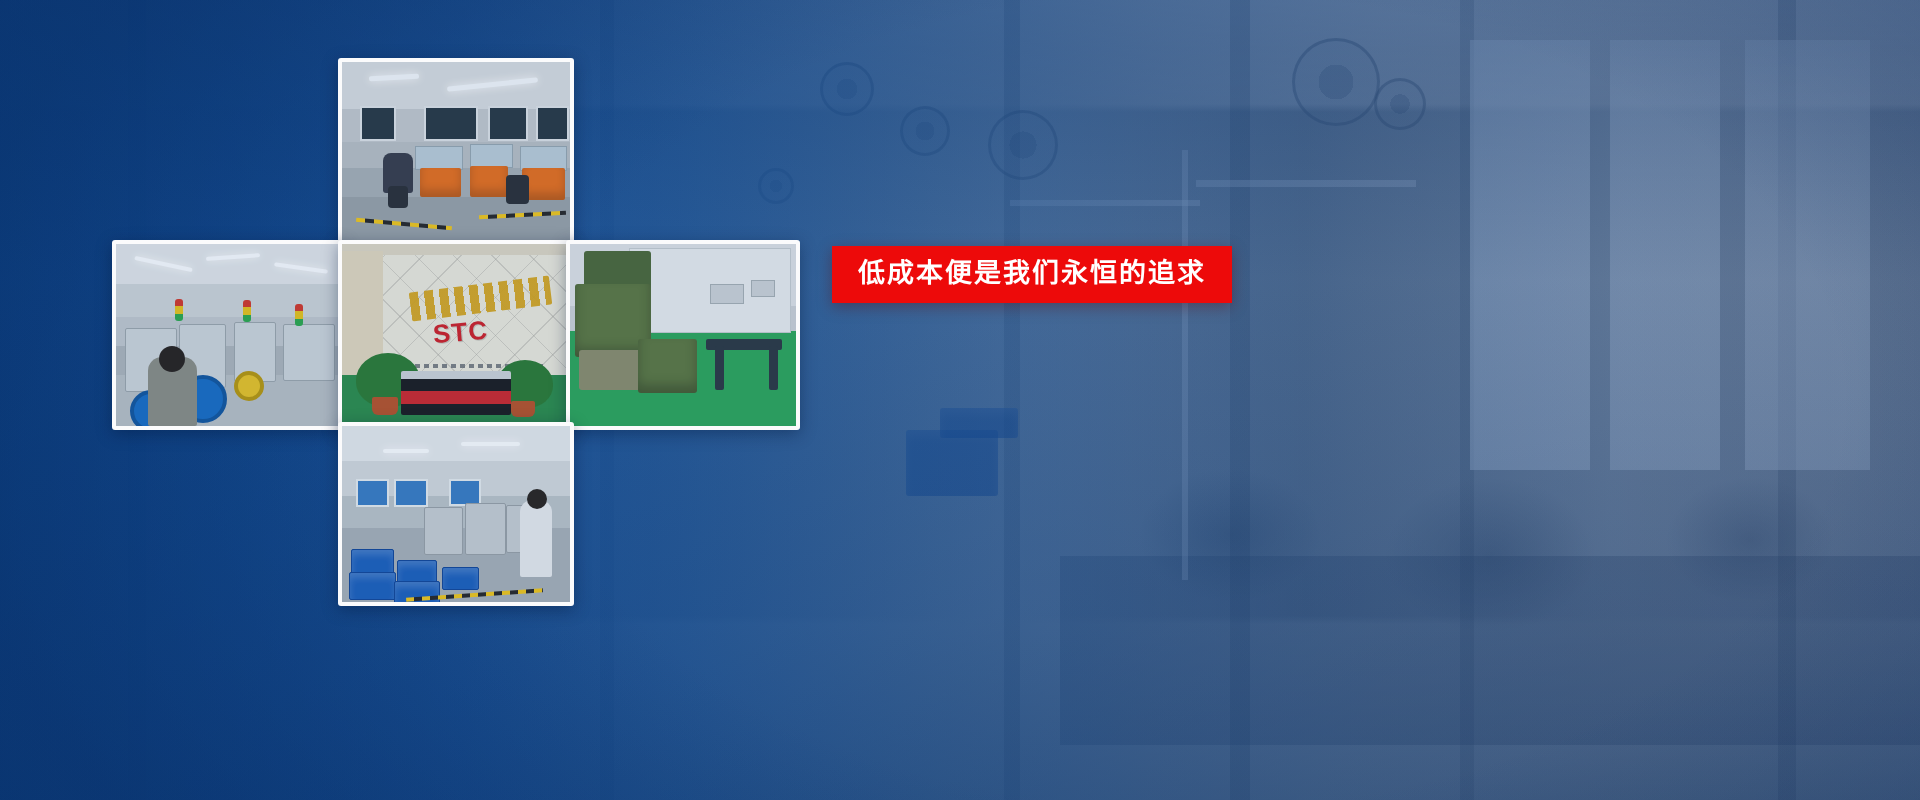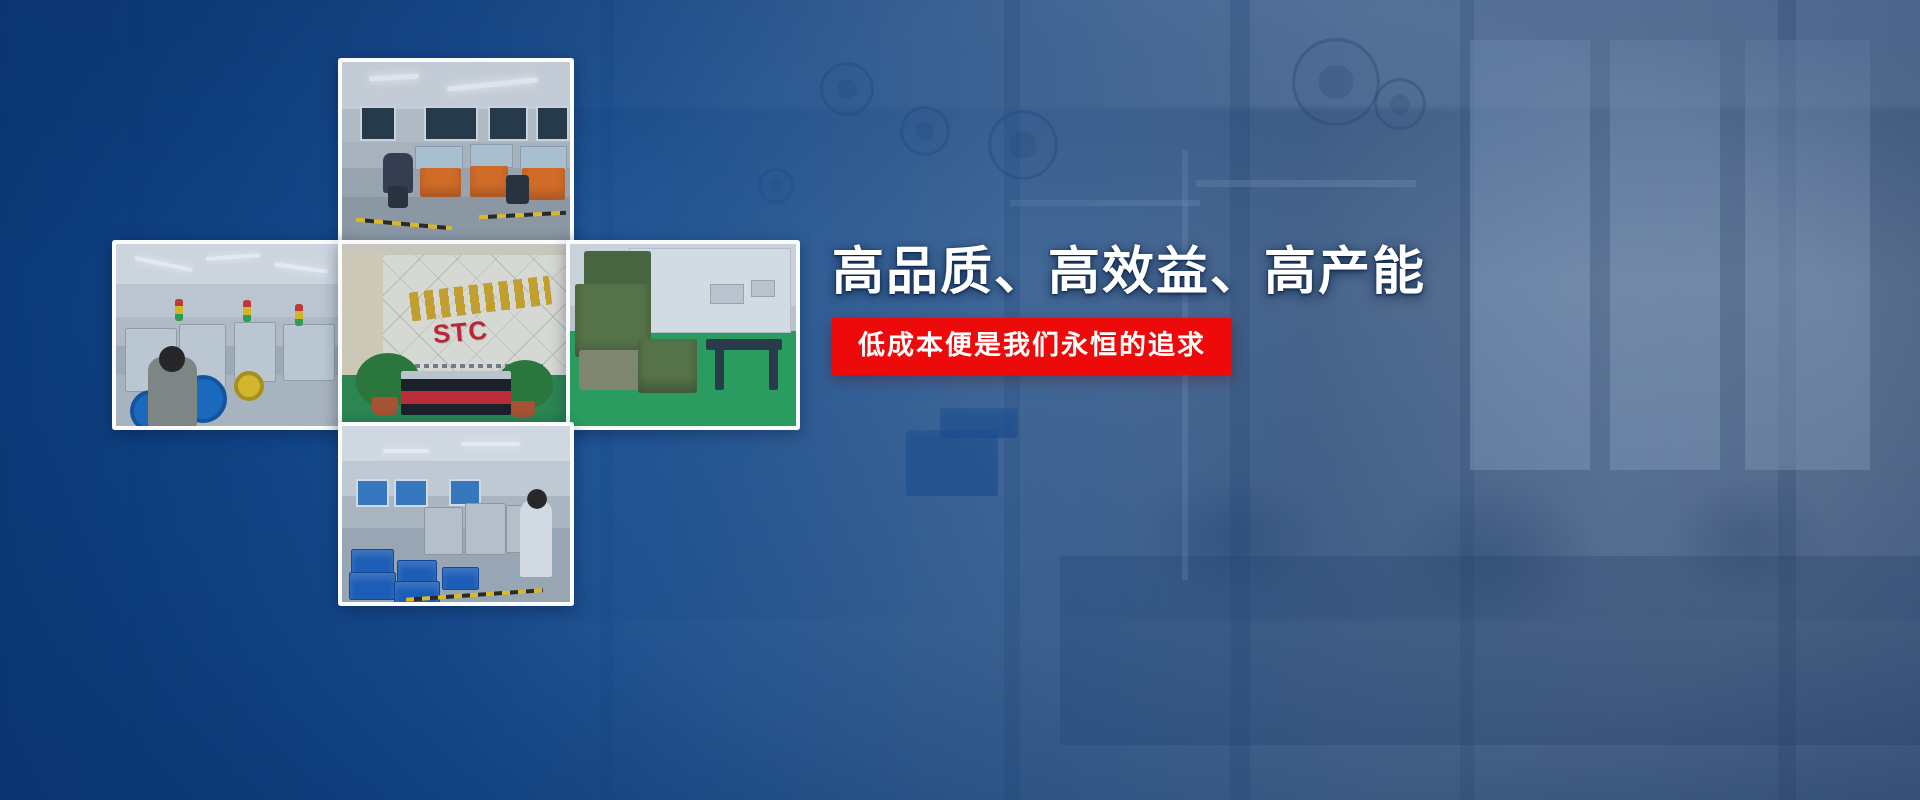--- a/index.html
+++ b/index.html
@@ -291,17 +291,16 @@
         <div class="crate" style="left:24%;top:76%;width:17%;height:13%;"></div>
         <div class="crate" style="left:23%;top:88%;width:19%;height:12%;"></div>
         <div class="crate" style="left:44%;top:80%;width:15%;height:12%;"></div>
         <div class="ftape" style="left:28%;top:95%;width:60%;transform:rotate(-4deg);"></div>
         <div class="ph-tint"></div>
       </div>
     </div>
   </div>
 
   <div class="textblock">
-    <div class="headline">高品质、高效益、高产能</div>
     <div class="redbar">低成本便是我们永恒的追求</div>
   </div>
 
 </div>
 
 </body></html>

